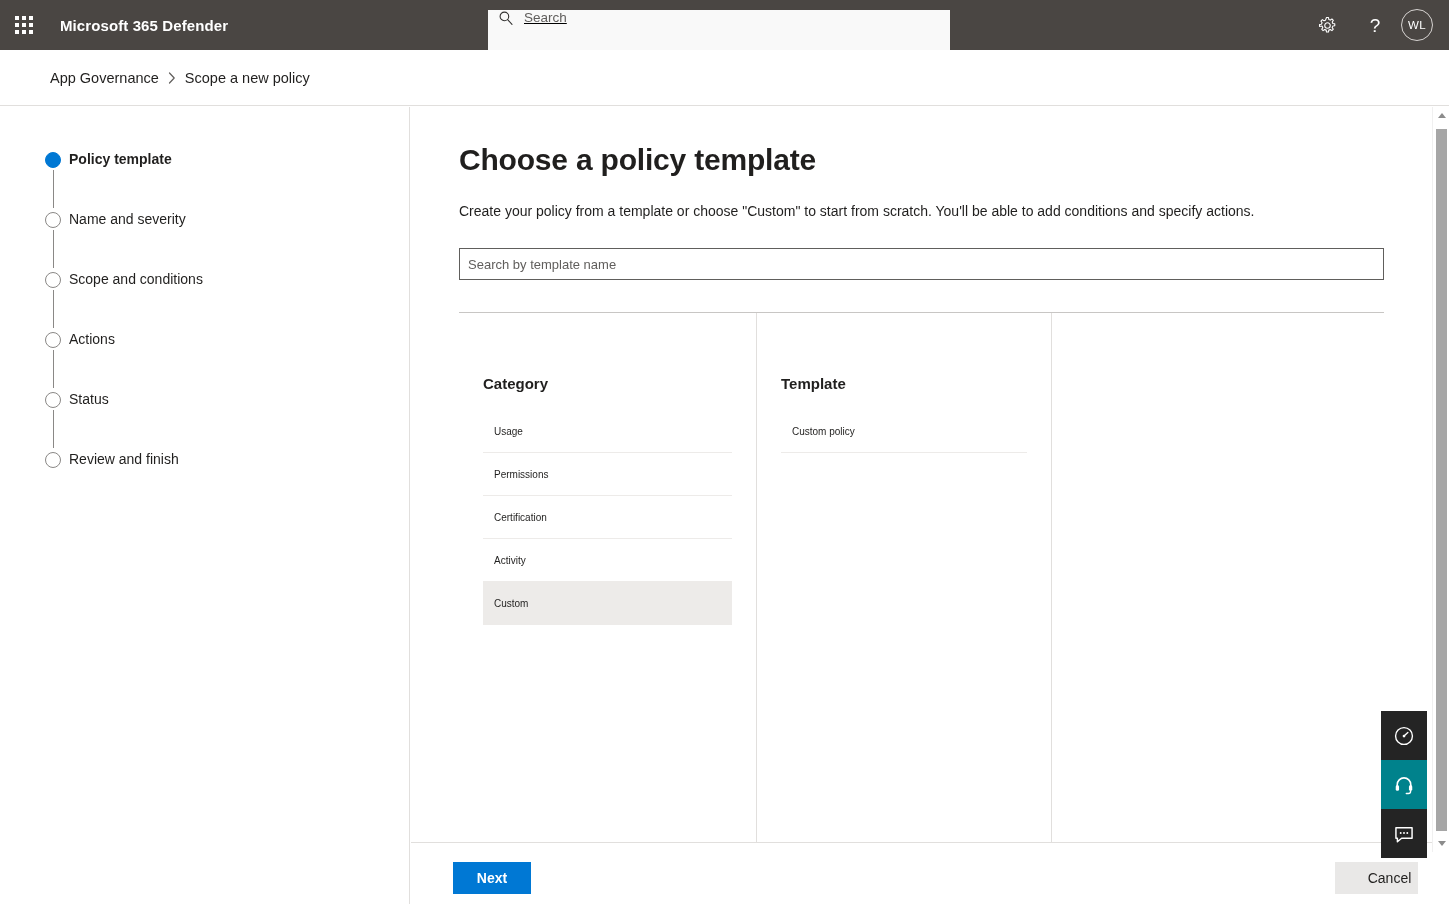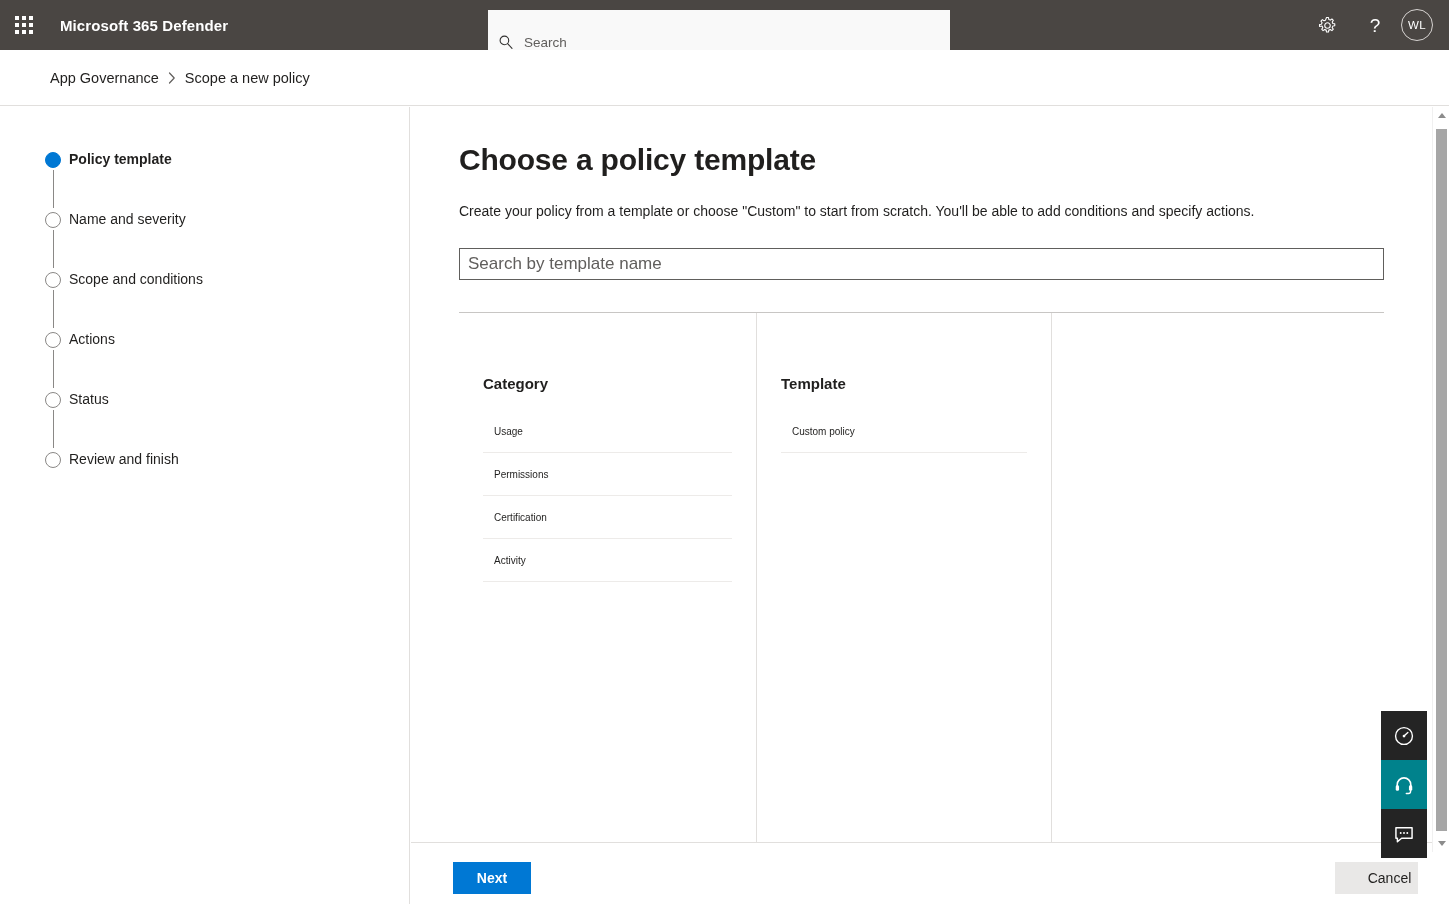--- a/index.html
+++ b/index.html
@@ -36,23 +36,24 @@
     font-size: 15px;
     font-weight: bold;
     margin-left: 12px;
     letter-spacing: 0.1px;
     white-space: nowrap;
   }
   .suite-search {
     position: absolute; left: 488px; top: 10px;
     width: 462px; height: 40px;
     background: #f9f9f9;
-    display: flex; align-items: flex-end;
+    display: flex; align-items: flex-start;
     padding: 0 10px;
     border: none;
+    text-decoration: underline;
   }
   .suite-search .mag {
     width: 16px; height: 16px; flex: 0 0 16px;
     margin-right: 10px;
   }
   .suite-search input {
     border: none; outline: none; background: transparent;
     font-family: "Liberation Sans", sans-serif;
     font-size: 13.5px; color: #323130;
     width: 100%; padding: 0;
@@ -163,21 +164,21 @@
     width: 925px; height: 32px;
     border: 1px solid #605e5c;
     background: #ffffff;
     display: flex; align-items: center;
     padding: 0 8px;
   }
   .template-search input {
     border: none; outline: none; background: transparent;
     width: 100%; padding: 0;
     font-family: "Liberation Sans", sans-serif;
-    font-size: 17px; color: #701a75;
+    font-size: 13px; color: #701a75;
   }
   .template-search input::placeholder { color: #605e5c; opacity: 1; }
 
   
   .picker {
     position: absolute;
     left: 48px; top: 205px;
     width: 925px; height: 530px;
     border-top: 1px solid #c8c6c4;
     display: flex;
@@ -378,20 +379,23 @@
         </div>
         <div class="opt">
           <span>Permissions</span>
         </div>
         <div class="opt">
           <span>Certification</span>
         </div>
         <div class="opt">
           <span>Activity</span>
         </div>
+        <div class="opt selected">
+          <span>Custom</span>
+        </div>
       </div>
     </div>
 
     <div class="picker-col tpl">
       <div class="col-head">Template</div>
       <div class="opt-list">
         <div class="opt">
           <span>Custom policy</span>
         </div>
       </div>

